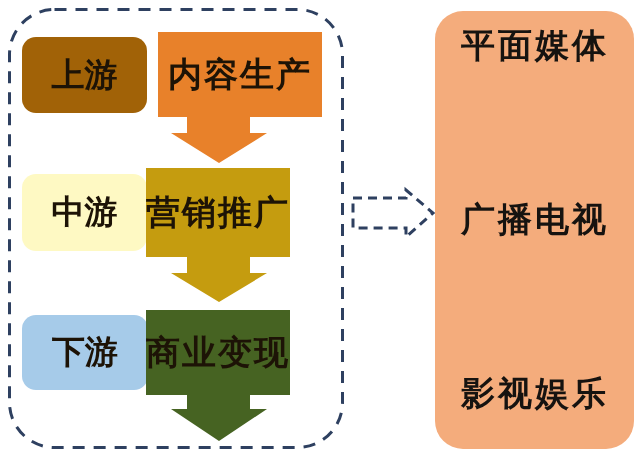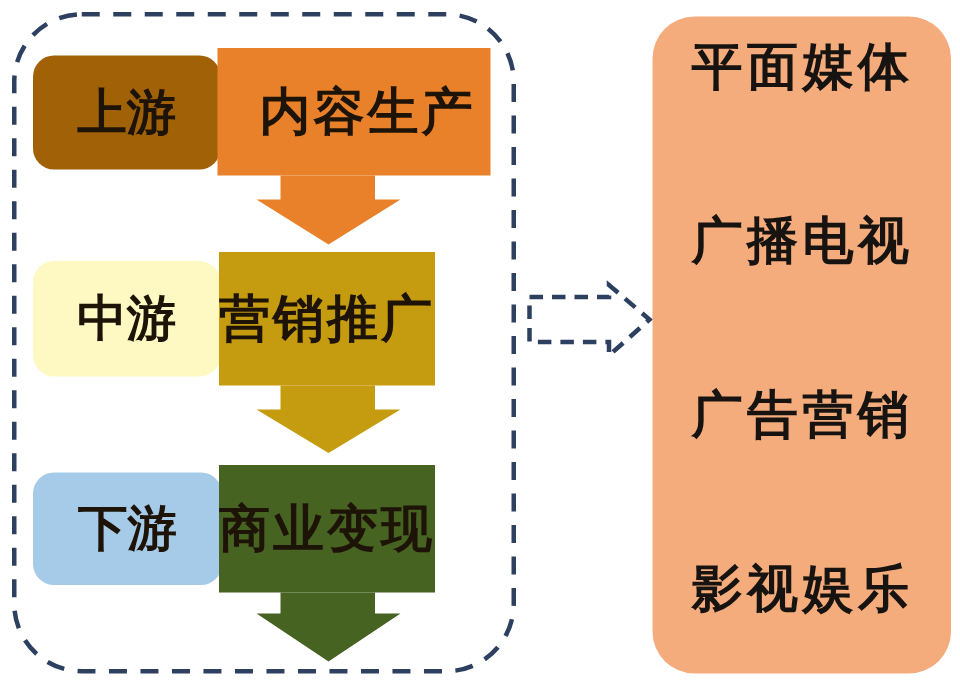--- a/index.html
+++ b/index.html
@@ -10,21 +10,21 @@
   }
   #overlay{position:absolute;left:0;top:0;width:640px;height:455px;z-index:0;}
   .block{
     position:absolute;display:flex;align-items:center;justify-content:center;
     font-weight:bold;color:#1d1306;z-index:2;white-space:nowrap;
   }
   .label-chip{border-radius:14px;font-size:33px;z-index:1;}
   .stage-block{font-size:34px;letter-spacing:2px;z-index:2;}
   
   .label-up{left:22px;top:37px;width:125px;height:76px;background:#a16207;}
-  .stage-up{left:145px;top:32px;width:164px;height:85px;background:#E8812A;padding-left:18px;}
+  .stage-up{left:158px;top:32px;width:164px;height:85px;background:#E8812A;}
   
   .label-mid{left:22px;top:174px;width:125px;height:77px;background:#fef9c3;}
   .stage-mid{left:146px;top:168px;width:144px;height:89px;background:#C59C0F;}
   
   .label-down{left:22px;top:315px;width:126px;height:75px;background:#A6CBE9;}
   .stage-down{left:146px;top:310px;width:144px;height:85px;background:#466322;}
   
   .right-panel{
     position:absolute;left:435px;top:11px;width:199px;height:438px;
     background:#F4AC7C;border-radius:28px;z-index:1;
@@ -57,15 +57,14 @@
 
 <div class="block label-chip label-mid">中游</div>
 <div class="block stage-block stage-mid">营销推广</div>
 
 <div class="block label-chip label-down">下游</div>
 <div class="block stage-block stage-down">商业变现</div>
 
 <div class="right-panel">
   <div class="right-item">平面媒体</div>
   <div class="right-item">广播电视</div>
-  <div class="right-item">广告营销</div>
   <div class="right-item">影视娱乐</div>
 </div>
 
 </body></html>

